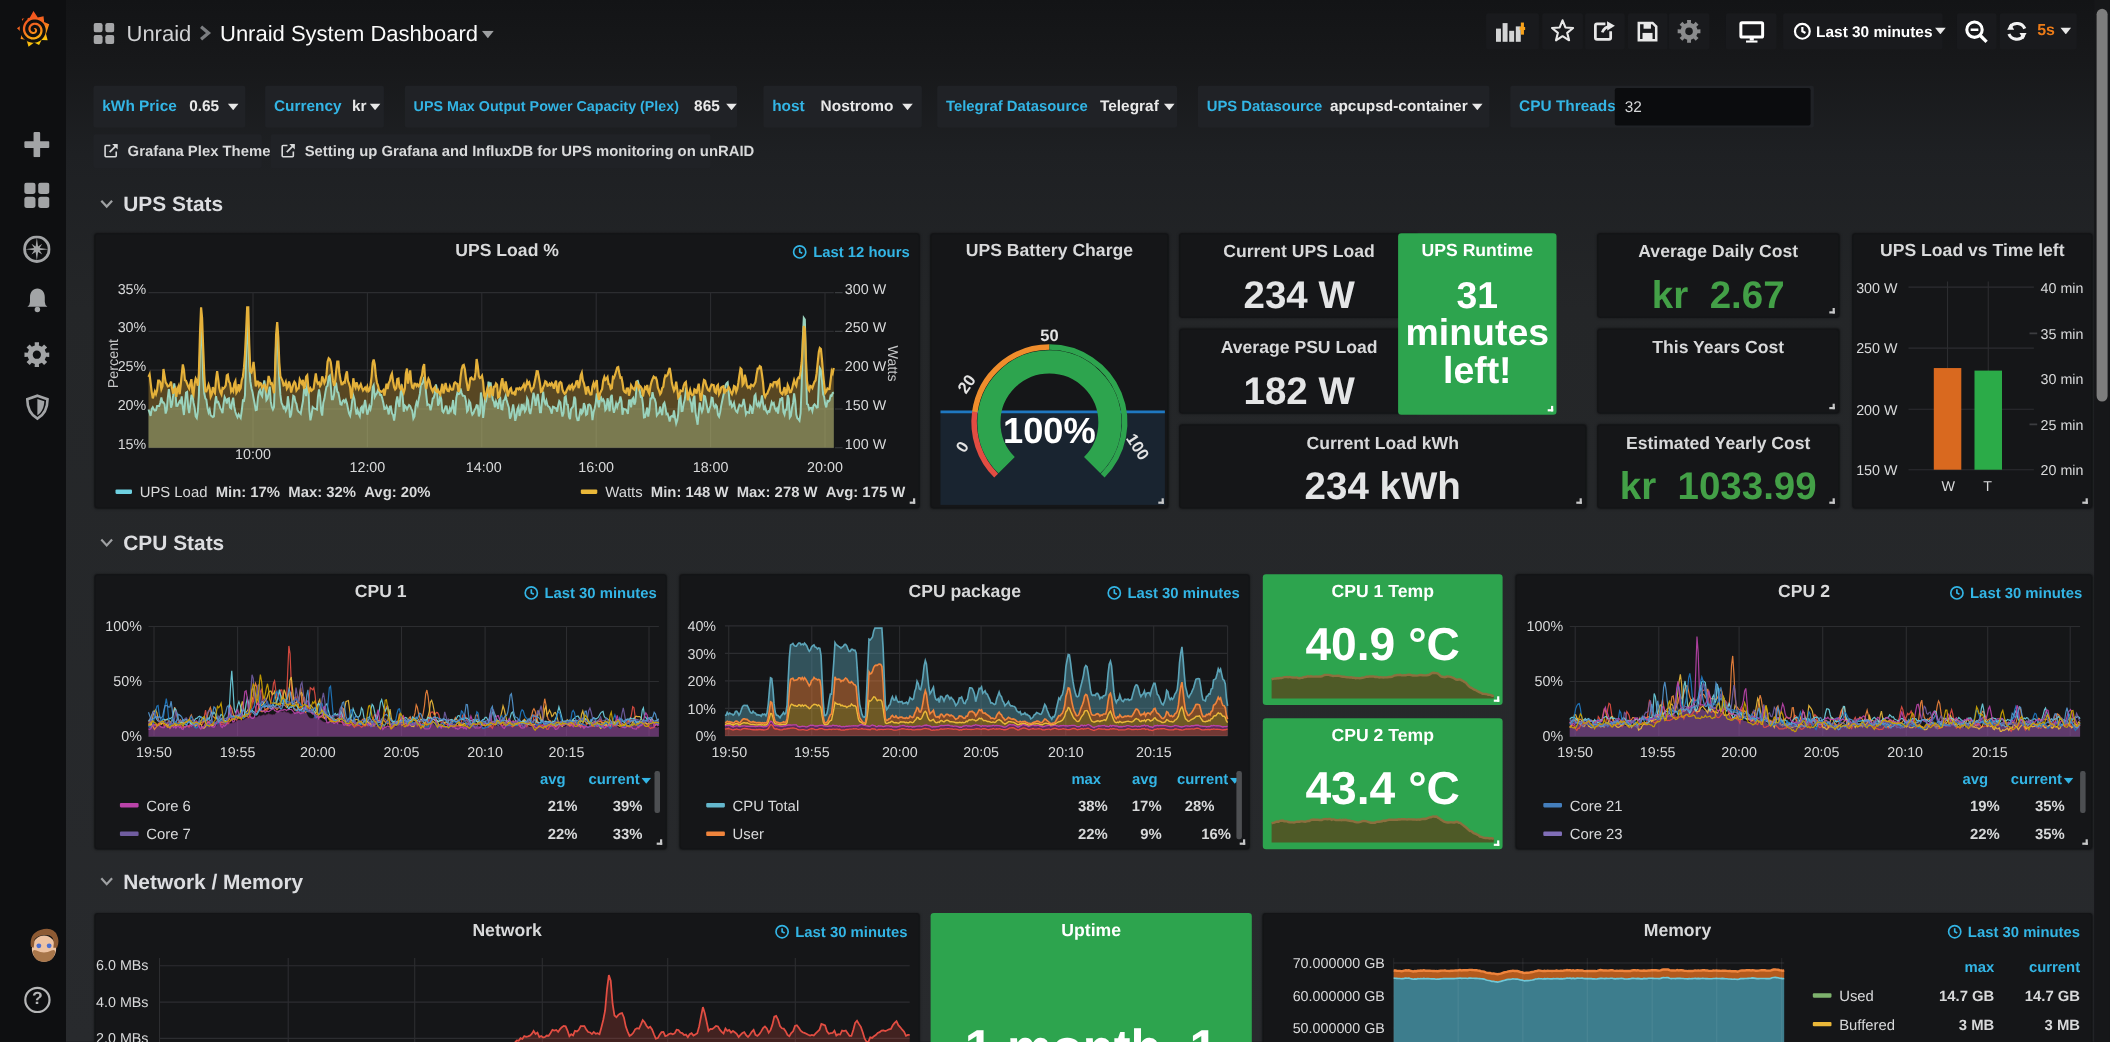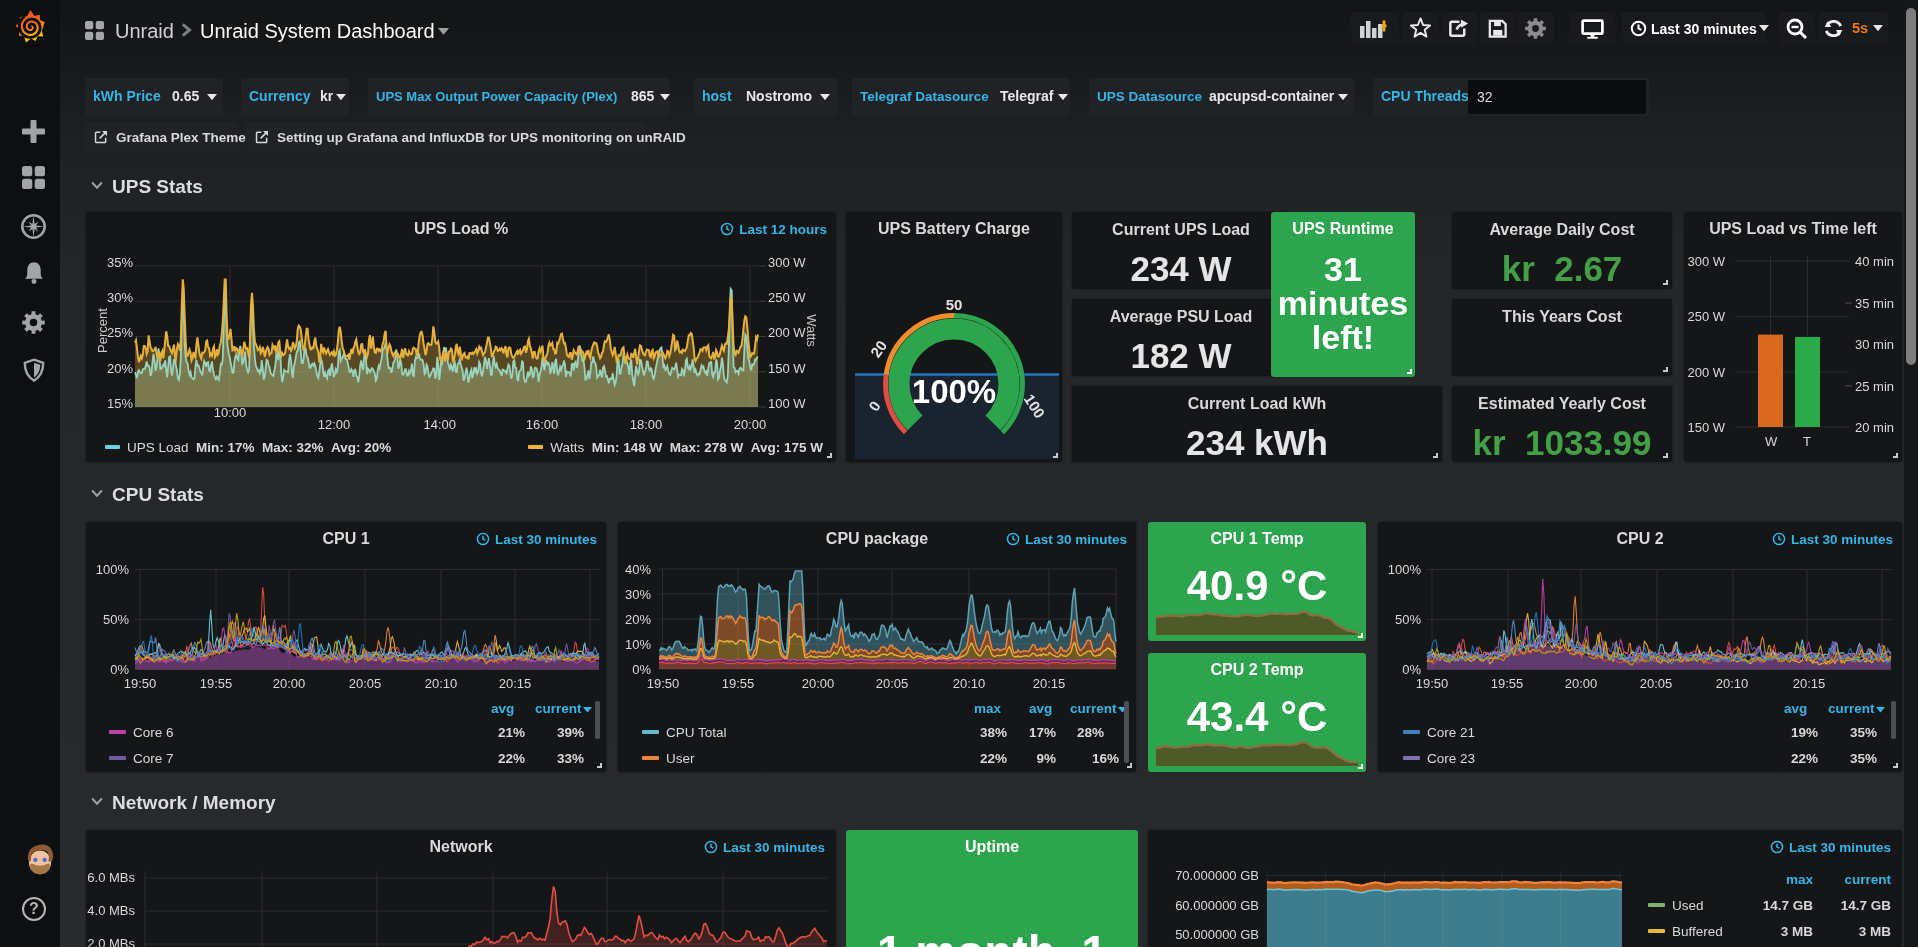--- a/index.html
+++ b/index.html
@@ -559,20 +559,21 @@
       <polyline points="118.0,58.2 119.4,58.3 120.7,58.4 122.1,58.5 123.5,58.5 124.9,58.8 126.2,58.6 127.6,58.4 129.0,58.1 130.3,58.3 131.7,58.2 133.1,58.6 134.4,58.9 135.8,59.2 137.2,58.9 138.6,59.1 139.9,58.7 141.3,58.8 142.7,58.7 144.0,58.8 145.4,58.4 146.8,58.8 148.2,58.6 149.5,58.6 150.9,58.8 152.3,58.9 153.6,58.9 155.0,58.9 156.4,59.2 157.7,59.1 159.1,59.1 160.5,58.9 161.9,58.8 163.2,58.6 164.6,58.6 166.0,58.7 167.3,58.7 168.7,58.7 170.1,58.6 171.5,58.7 172.8,58.6 174.2,58.5 175.6,58.4 176.9,58.3 178.3,58.1 179.7,58.4 181.1,58.3 182.4,58.3 183.8,58.3 185.2,58.5 186.5,58.2 187.9,58.2 189.3,58.3 190.6,58.3 192.0,58.4 193.4,58.3 194.8,58.5 196.1,58.6 197.5,58.8 198.9,58.9 200.2,59.1 201.6,59.7 203.0,60.2 204.4,60.4 205.7,60.6 207.1,61.1 208.5,61.1 209.8,61.4 211.2,61.6 212.6,61.8 213.9,61.5 215.3,61.2 216.7,60.7 218.1,60.3 219.4,60.0 220.8,59.6 222.2,59.4 223.5,59.3 224.9,59.2 226.3,58.8 227.7,59.0 229.0,59.1 230.4,59.0 231.8,59.4 233.1,59.8 234.5,60.0 235.9,60.4 237.2,60.7 238.6,60.4 240.0,60.5 241.4,60.4 242.7,60.1 244.1,59.9 245.5,59.6 246.8,59.0 248.2,59.0 249.6,58.7 251.0,58.8 252.3,58.8 253.7,59.0 255.1,58.7 256.4,58.9 257.8,58.6 259.2,58.8 260.5,58.9 261.9,58.9 263.3,58.7 264.7,58.8 266.0,58.6 267.4,58.7 268.8,58.9 270.1,58.7 271.5,58.9 272.9,58.6 274.3,58.5 275.6,58.1 277.0,58.3 278.4,58.2 279.7,58.6 281.1,58.2 282.5,58.6 283.8,58.4 285.2,58.1 286.6,58.3 288.0,58.3 289.3,58.2 290.7,58.5 292.1,58.7 293.4,58.6 294.8,58.7 296.2,58.7 297.6,58.7 298.9,58.9 300.3,58.9 301.7,59.0 303.0,58.9 304.4,58.6 305.8,58.4 307.2,58.4 308.5,58.5 309.9,58.6 311.3,58.4 312.6,58.5 314.0,58.5 315.4,58.3 316.7,58.3 318.1,58.7 319.5,58.9 320.9,58.6 322.2,58.7 323.6,58.5 325.0,58.4 326.3,58.5 327.7,58.9 329.1,59.0 330.5,59.0 331.8,58.9 333.2,58.8 334.6,58.4 335.9,58.3 337.3,58.5 338.7,58.6 340.0,58.5 341.4,58.7 342.8,58.9 344.2,58.9 345.5,58.5 346.9,58.6 348.3,58.6 349.6,58.3 351.0,58.3 352.4,58.3 353.8,58.4 355.1,58.5 356.5,58.5 357.9,58.5 359.2,58.7 360.6,58.4 362.0,58.0 363.3,57.7 364.7,57.9 366.1,57.7 367.5,57.8 368.8,58.3 370.2,58.6 371.6,58.5 372.9,58.5 374.3,58.6 375.7,58.3 377.1,58.4 378.4,58.4 379.8,58.5 381.2,58.5 382.5,58.8 383.9,58.8 385.3,58.9 386.6,58.7 388.0,58.8 389.4,58.6 390.8,58.5 392.1,58.4 393.5,58.6 394.9,58.4 396.2,58.6 397.6,58.5 399.0,58.4 400.4,58.5 401.7,58.6 403.1,58.6 404.5,58.8 405.8,58.8 407.2,58.8 408.6,58.5 409.9,58.5 411.3,58.4 412.7,58.5 414.1,58.5 415.4,58.7 416.8,58.5 418.2,58.6 419.5,58.8 420.9,58.8 422.3,59.0 423.7,59.0 425.0,59.1 426.4,59.2 427.8,59.1 429.1,59.2 430.5,59.4 431.9,59.1 433.3,58.7 434.6,58.7 436.0,58.6 437.4,58.5 438.7,58.5 440.1,58.4 441.5,58.3 442.8,58.2 444.2,58.0 445.6,58.2 447.0,58.4 448.3,58.6 449.7,58.6 451.1,58.5 452.4,58.5 453.8,58.5 455.2,58.5 456.6,58.6 457.9,58.6 459.3,58.6 460.7,58.4 462.0,57.9 463.4,57.6 464.8,57.5 466.1,57.7 467.5,57.9 468.9,58.3 470.3,58.4 471.6,58.7 473.0,58.5" fill="none" stroke="#6fc8d8" stroke-width="1.5" stroke-opacity="1.0"></polyline>
       <polyline points="118.0,51.2 119.4,51.3 120.7,51.5 122.1,51.6 123.5,51.6 124.9,51.9 126.2,51.7 127.6,51.4 129.0,51.1 130.3,51.3 131.7,51.1 133.1,51.5 134.4,51.8 135.8,52.1 137.2,51.8 138.6,51.9 139.9,51.5 141.3,51.5 142.7,51.3 144.0,51.5 145.4,51.1 146.8,51.5 148.2,51.4 149.5,51.5 150.9,51.4 152.3,51.6 153.6,51.7 155.0,51.6 156.4,51.8 157.7,51.9 159.1,51.7 160.5,51.5 161.9,51.4 163.2,51.4 164.6,51.3 166.0,51.6 167.3,51.6 168.7,51.7 170.1,51.5 171.5,51.5 172.8,51.4 174.2,51.3 175.6,51.2 176.9,51.1 178.3,50.9 179.7,51.2 181.1,51.1 182.4,51.0 183.8,51.1 185.2,51.1 186.5,50.7 187.9,50.7 189.3,50.8 190.6,50.9 192.0,51.0 193.4,51.1 194.8,51.4 196.1,51.5 197.5,51.9 198.9,52.1 200.2,52.3 201.6,52.9 203.0,53.4 204.4,53.5 205.7,53.6 207.1,54.1 208.5,53.9 209.8,54.1 211.2,54.5 212.6,54.6 213.9,54.3 215.3,54.1 216.7,53.6 218.1,53.1 219.4,52.8 220.8,52.5 222.2,52.1 223.5,51.9 224.9,51.8 226.3,51.4 227.7,51.7 229.0,51.8 230.4,51.8 231.8,52.2 233.1,52.6 234.5,52.9 235.9,53.3 237.2,53.5 238.6,53.2 240.0,53.3 241.4,53.2 242.7,52.9 244.1,52.6 245.5,52.3 246.8,51.8 248.2,51.7 249.6,51.2 251.0,51.4 252.3,51.6 253.7,51.8 255.1,51.5 256.4,51.8 257.8,51.4 259.2,51.6 260.5,51.6 261.9,51.7 263.3,51.6 264.7,51.6 266.0,51.3 267.4,51.6 268.8,51.6 270.1,51.4 271.5,51.6 272.9,51.3 274.3,51.2 275.6,50.8 277.0,51.1 278.4,51.1 279.7,51.4 281.1,51.1 282.5,51.6 283.8,51.3 285.2,51.0 286.6,51.2 288.0,51.2 289.3,51.2 290.7,51.6 292.1,51.8 293.4,51.6 294.8,51.7 296.2,51.7 297.6,51.7 298.9,51.8 300.3,51.8 301.7,51.8 303.0,51.6 304.4,51.2 305.8,50.9 307.2,51.1 308.5,51.3 309.9,51.3 311.3,51.2 312.6,51.4 314.0,51.2 315.4,51.1 316.7,51.1 318.1,51.4 319.5,51.6 320.9,51.5 322.2,51.6 323.6,51.5 325.0,51.5 326.3,51.5 327.7,51.8 329.1,51.7 330.5,51.8 331.8,51.7 333.2,51.7 334.6,51.2 335.9,51.1 337.3,51.1 338.7,51.3 340.0,51.0 341.4,51.4 342.8,51.5 344.2,51.5 345.5,51.3 346.9,51.5 348.3,51.5 349.6,51.2 351.0,51.2 352.4,51.1 353.8,51.1 355.1,51.0 356.5,51.1 357.9,51.2 359.2,51.4 360.6,51.1 362.0,50.6 363.3,50.3 364.7,50.4 366.1,50.3 367.5,50.4 368.8,50.9 370.2,51.3 371.6,51.3 372.9,51.3 374.3,51.4 375.7,50.9 377.1,51.2 378.4,51.1 379.8,51.1 381.2,51.3 382.5,51.6 383.9,51.6 385.3,51.8 386.6,51.8 388.0,51.8 389.4,51.7 390.8,51.5 392.1,51.2 393.5,51.4 394.9,51.2 396.2,51.4 397.6,51.2 399.0,51.1 400.4,51.1 401.7,51.2 403.1,51.3 404.5,51.6 405.8,51.6 407.2,51.6 408.6,51.3 409.9,51.4 411.3,51.2 412.7,51.5 414.1,51.4 415.4,51.6 416.8,51.4 418.2,51.5 419.5,51.5 420.9,51.6 422.3,51.8 423.7,51.8 425.0,51.9 426.4,52.0 427.8,52.0 429.1,51.9 430.5,52.3 431.9,51.9 433.3,51.4 434.6,51.3 436.0,51.2 437.4,51.2 438.7,51.1 440.1,51.1 441.5,51.1 442.8,51.2 444.2,51.0 445.6,51.2 447.0,51.5 448.3,51.5 449.7,51.4 451.1,51.2 452.4,51.0 453.8,50.9 455.2,51.0 456.6,51.3 457.9,51.4 459.3,51.4 460.7,51.4 462.0,50.8 463.4,50.4 464.8,50.3 466.1,50.5 467.5,50.6 468.9,51.0 470.3,51.2 471.6,51.5 473.0,51.3" fill="none" stroke="#ef843c" stroke-width="2.2" stroke-opacity="1.0"></polyline>
       <line x1="118" y1="40" x2="118" y2="117" stroke="rgba(255,255,255,0.07)" stroke-width="1"></line>
       <line x1="176.6" y1="40" x2="176.6" y2="117" stroke="rgba(255,255,255,0.07)" stroke-width="1"></line>
       <line x1="235.4" y1="40" x2="235.4" y2="117" stroke="rgba(255,255,255,0.07)" stroke-width="1"></line>
       <line x1="294" y1="40" x2="294" y2="117" stroke="rgba(255,255,255,0.07)" stroke-width="1"></line>
       <line x1="353" y1="40" x2="353" y2="117" stroke="rgba(255,255,255,0.07)" stroke-width="1"></line>
       <line x1="411.7" y1="40" x2="411.7" y2="117" stroke="rgba(255,255,255,0.07)" stroke-width="1"></line>
       <line x1="470.7" y1="40" x2="470.7" y2="117" stroke="rgba(255,255,255,0.07)" stroke-width="1"></line>
     </svg>
+    <div class="ptitle">Memory</div>
     <div class="tinfo" style="right:10px"><svg class="tclock" width="14" height="14" viewBox="0 0 24 24">
         <circle cx="12" cy="12" r="9.5" fill="none" stroke="#33b5e5" stroke-width="2.6"></circle>
         <path d="M12 6.5 L12 12 L16 14" fill="none" stroke="#33b5e5" stroke-width="2.6"></path>
       </svg>Last 30 minutes</div>
     <div class="axr" style="left:18px;top:37px;width:92px">70.000000 GB</div>
     <div class="axr" style="left:18px;top:67px;width:92px">60.000000 GB</div>
     <div class="axr" style="left:18px;top:96px;width:92px">50.000000 GB</div>
     <div class="bluehdr" style="left:630px;top:41px;width:34px;text-align:right">max</div>
     <div class="bluehdr" style="left:688px;top:41px;width:54px;text-align:right">current</div>
     <div class="legn" style="left:499px;top:67px"><span class="lsw" style="background:#7eb26d;width:17px"></span>Used</div>

